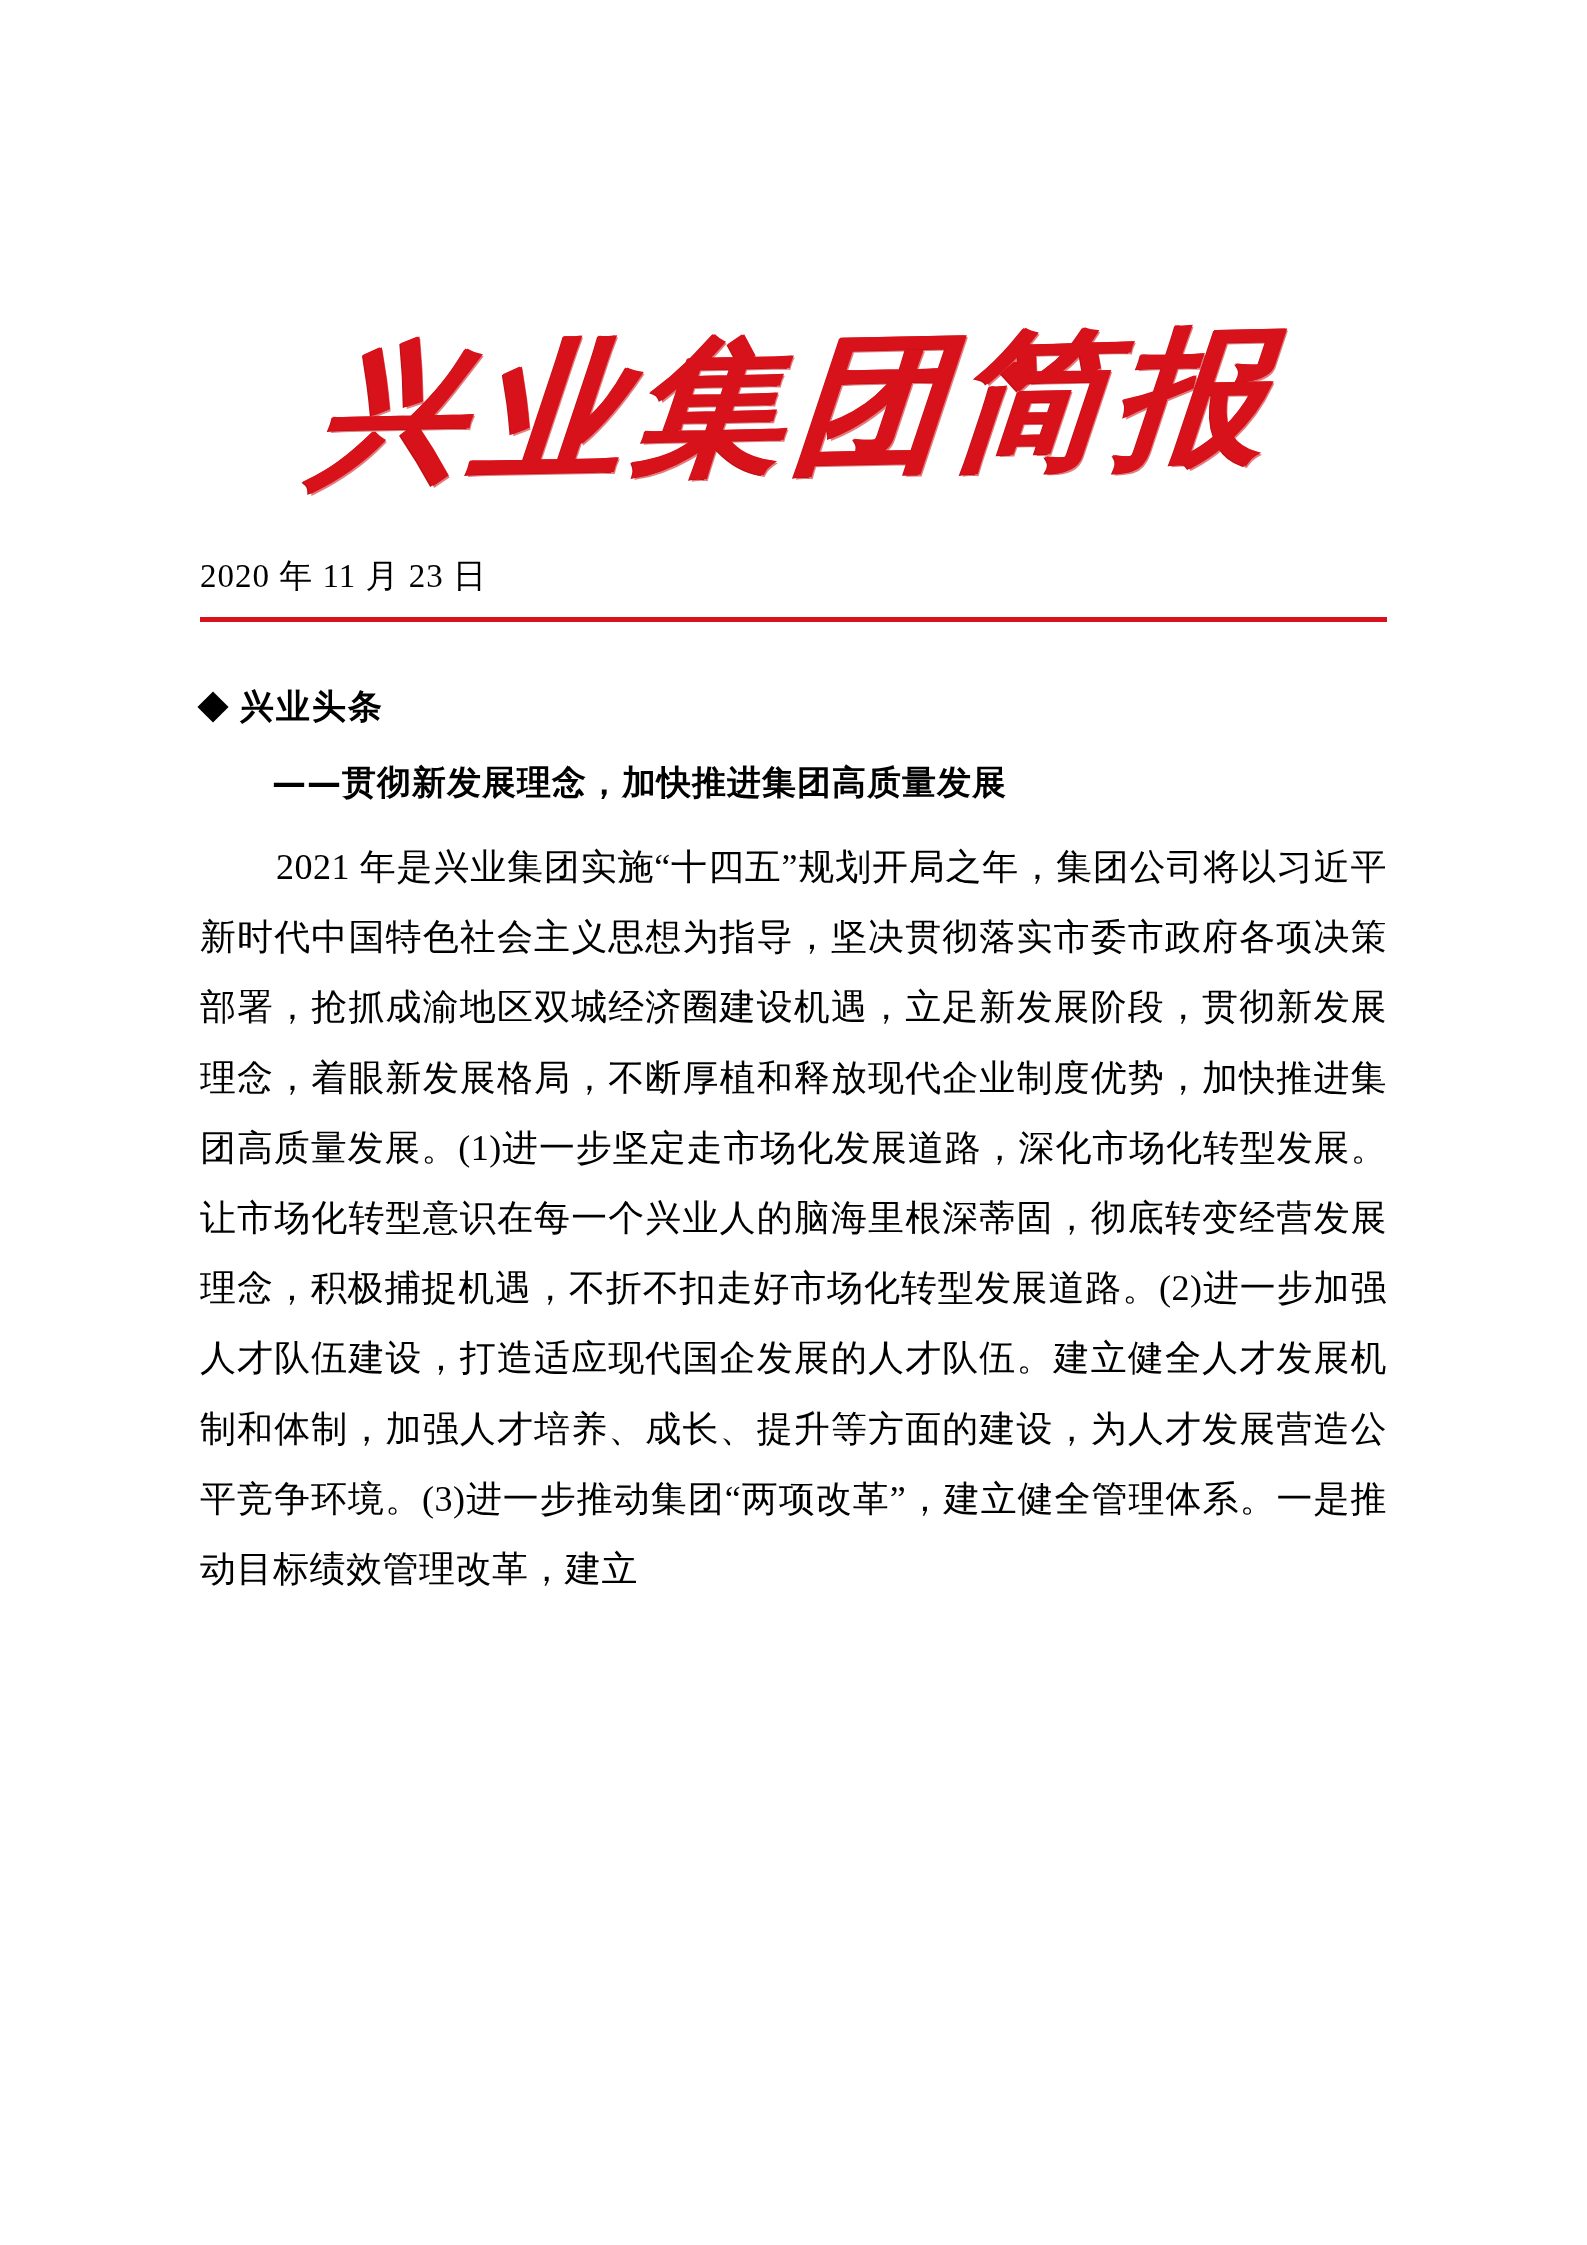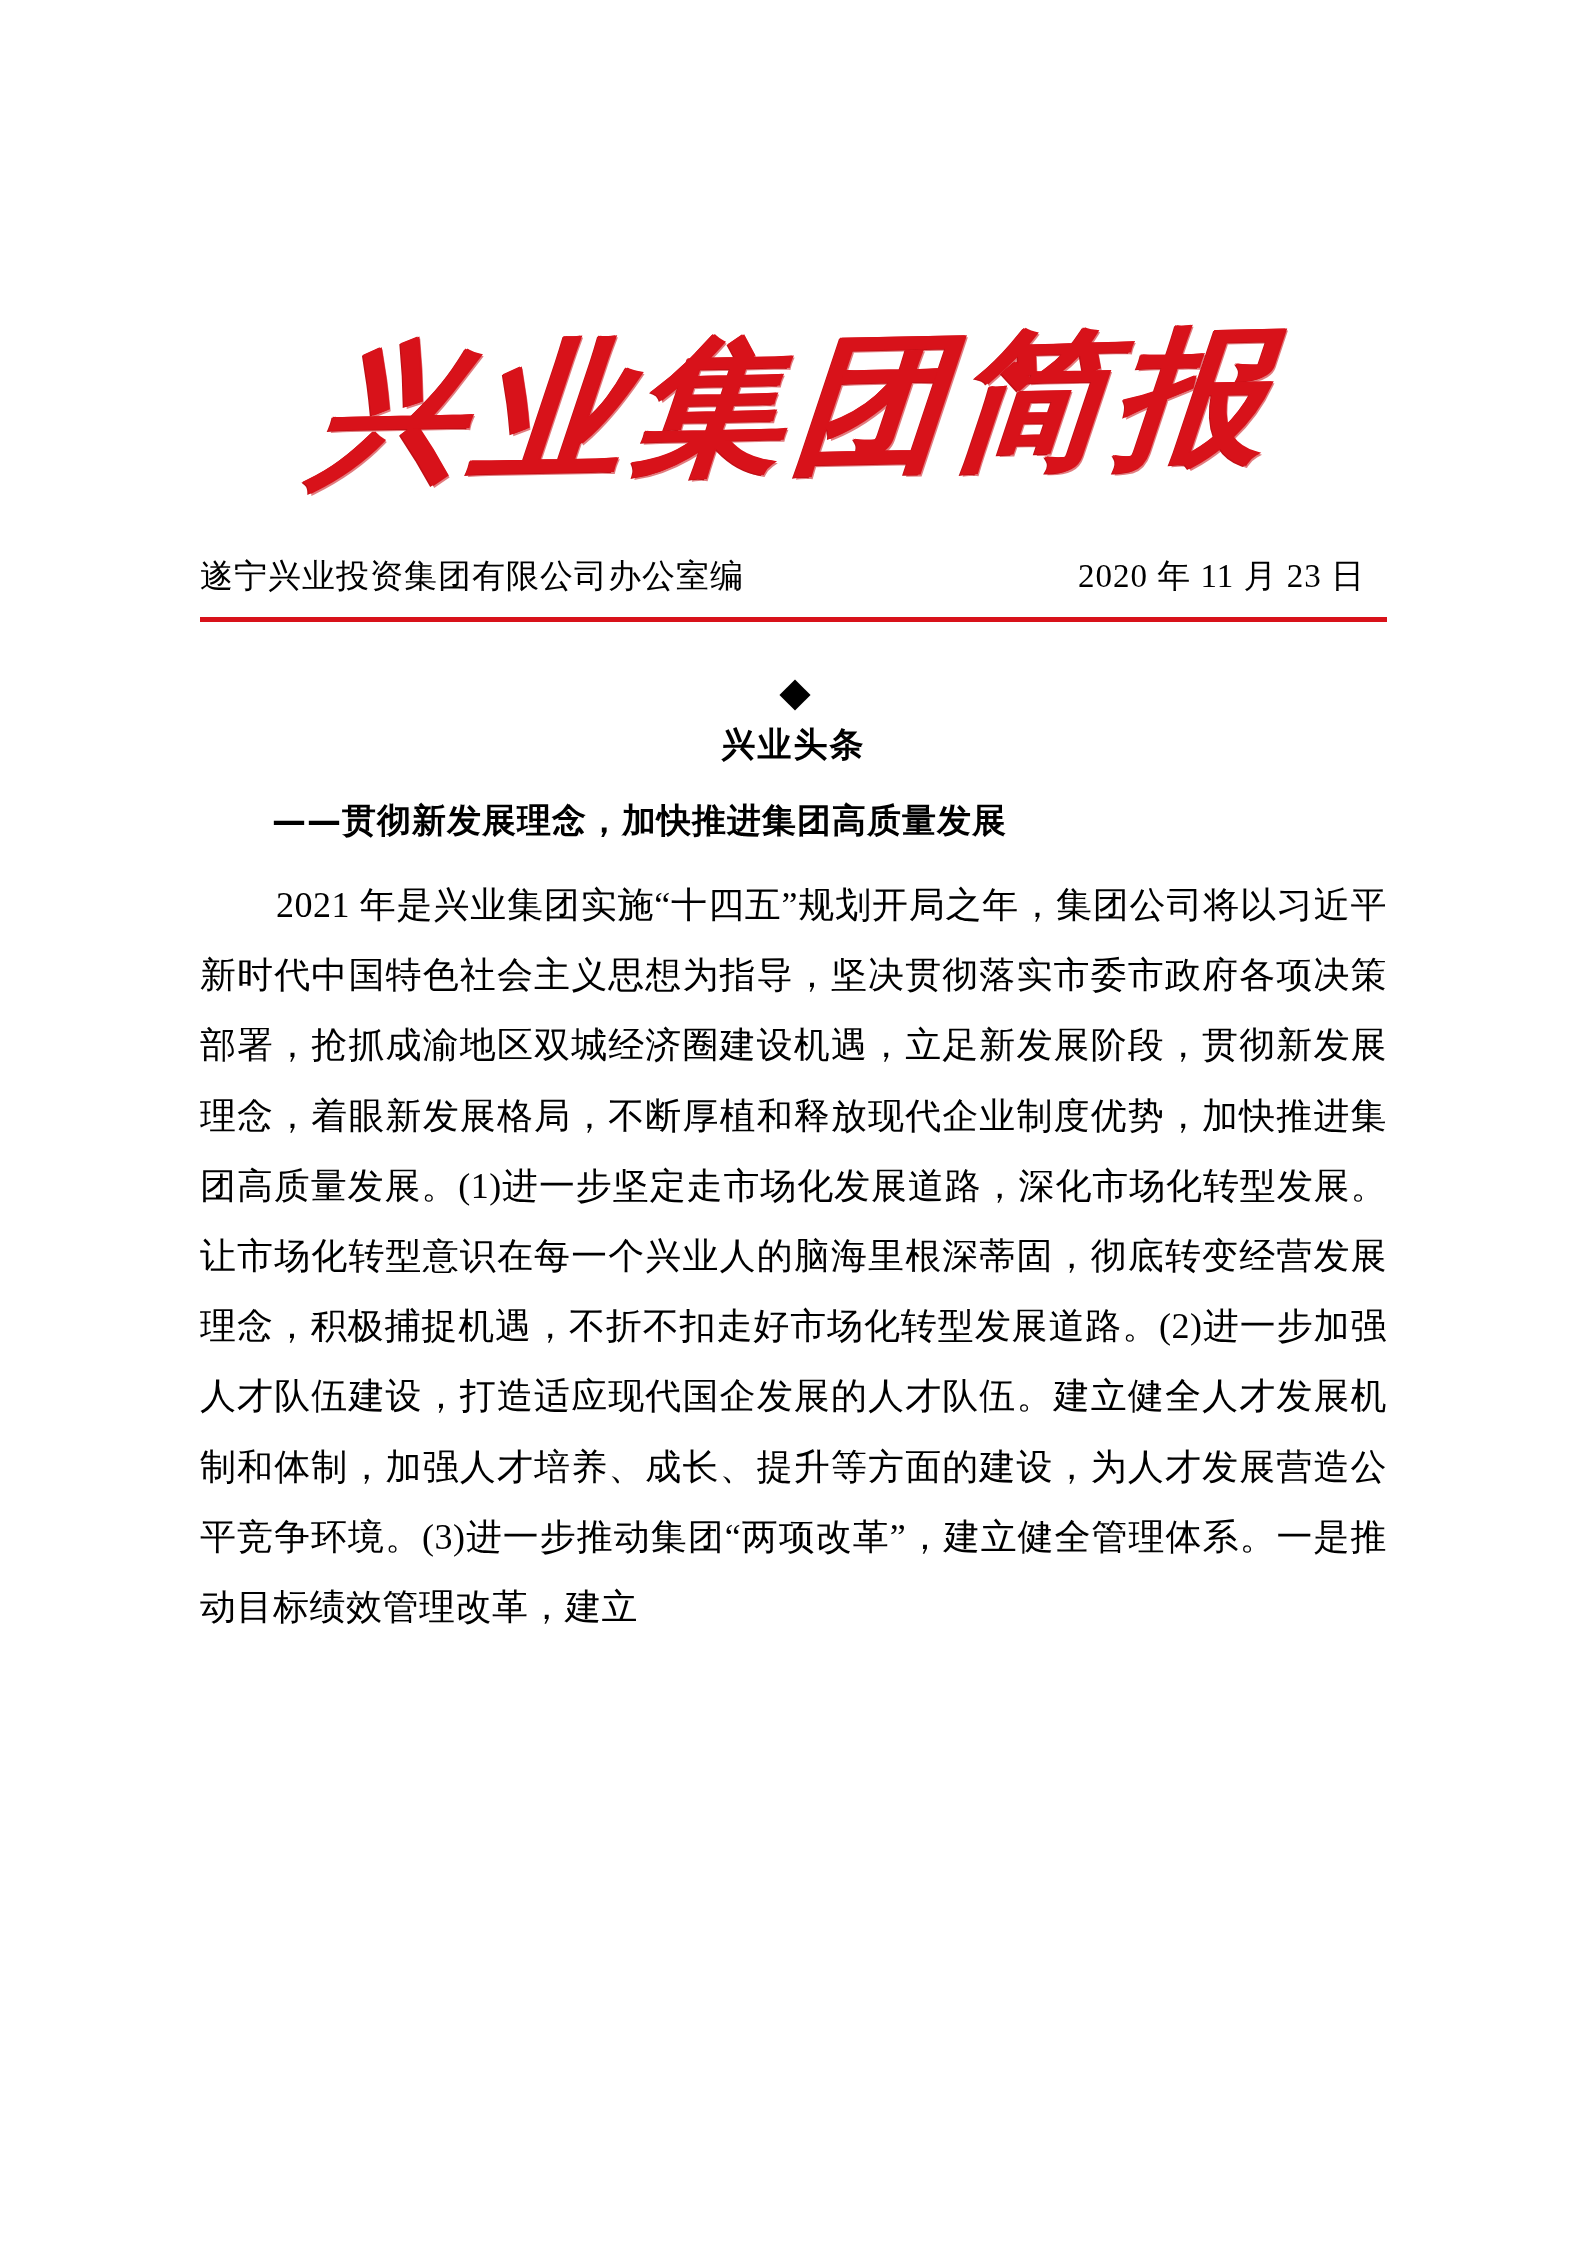--- a/index.html
+++ b/index.html
@@ -81,21 +81,20 @@
   
   .section-head {
     margin-top: 62px;
     display: flex;
     align-items: center;
     gap: 16px;
     font-family: "DejaVu Sans", "Liberation Sans", sans-serif;
     font-weight: bold;
     font-size: 34px;
     letter-spacing: 2px;
-    flex-direction: column;
   }
   .diamond-icon {
     display: inline-block;
     width: 22px;
     height: 22px;
     background: #000;
     transform: rotate(45deg);
     margin-left: 2px;
   }
 
@@ -123,21 +122,20 @@
 <body>
 
 <div class="page">
 
   <div class="masthead">
     <div class="masthead-title">兴业集团简报</div>
   </div>
 
 
   <div class="pub-row">
-    <div class="pub-left">遂宁兴业投资集团有限公司办公室编</div>
     <div class="pub-right">2020 年 11 月 23 日</div>
   </div>
 
   <div class="red-rule"></div>
 
   <div class="section-head">
     <span class="diamond-icon"></span>
     <span>兴业头条</span>
   </div>
 

